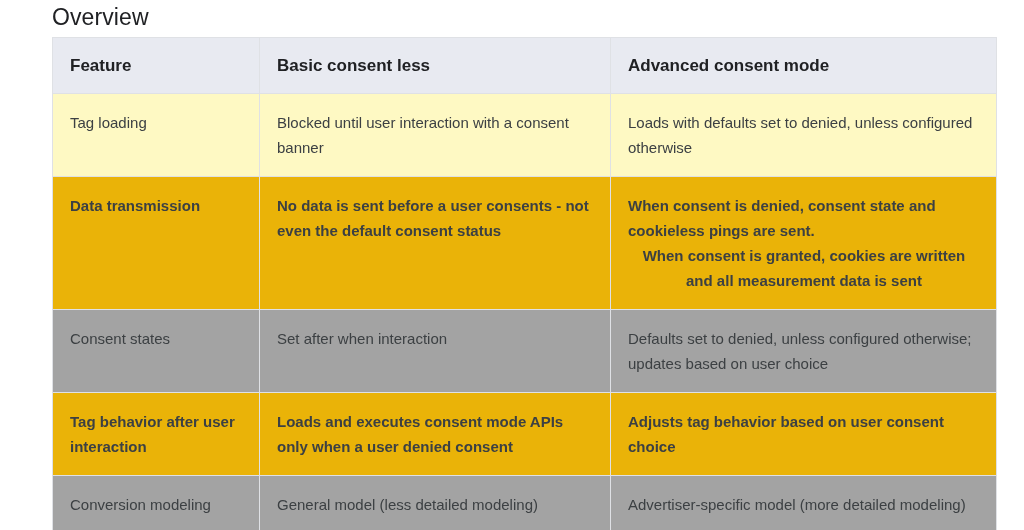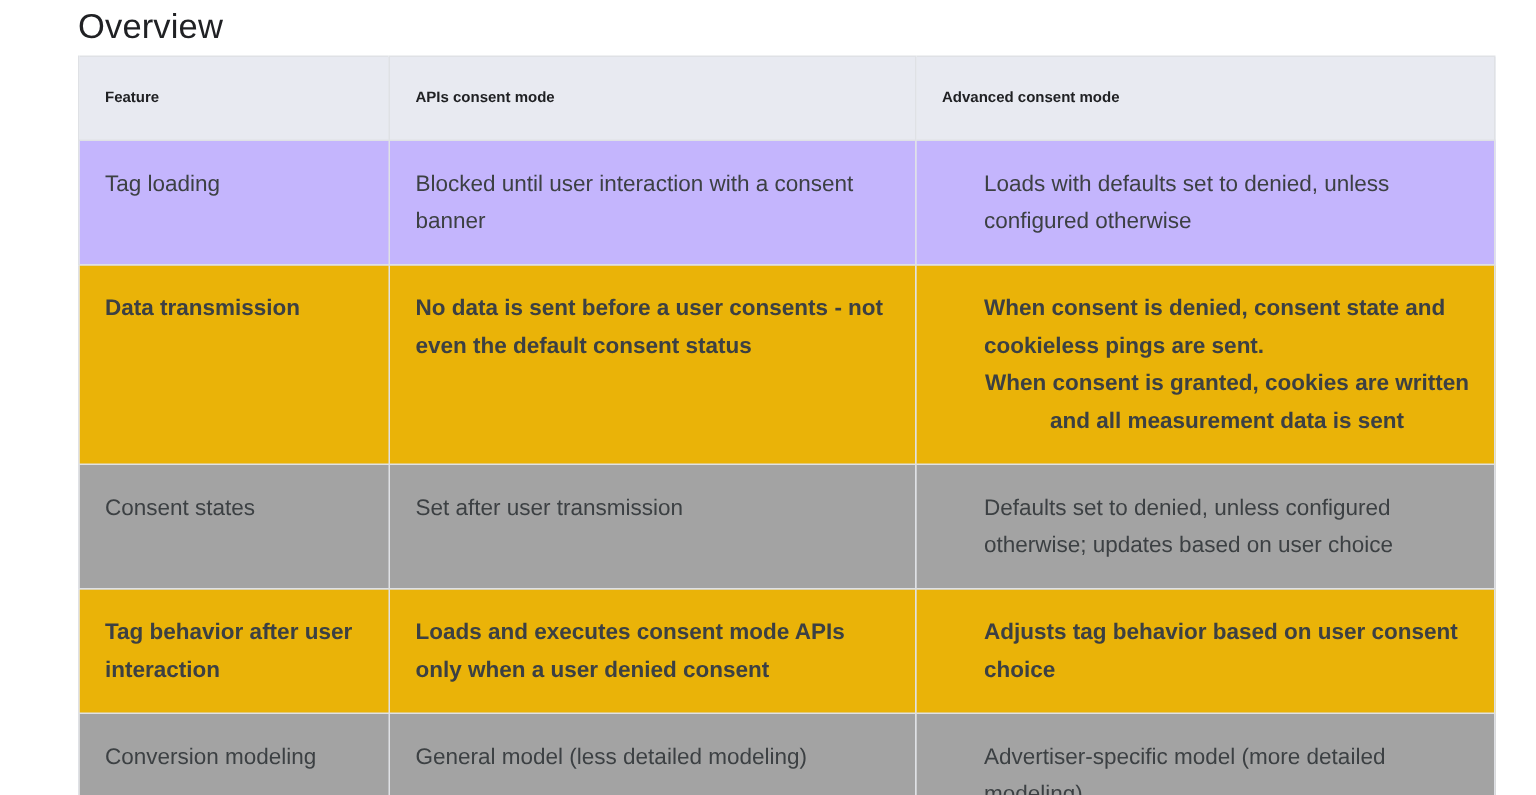--- a/index.html
+++ b/index.html
@@ -66,55 +66,55 @@
     font-size: 15px;
     line-height: 25px;
     color: #3c4043;
     word-wrap: break-word;
   }
 
   table.overview-table thead th {
     background: #e8eaf1;
     font-weight: 700;
     color: #202124;
-    font-size: 10px;
+    font-size: 17px;
     height: 52px;
     box-sizing: border-box;
     padding-top: 15px;
     padding-bottom: 15px;
     border-bottom: 1px solid #dfe1e5;
   }
 
-  table.overview-table tbody tr.row-tint-strong td { background: #c4b5fd; }
+  table.overview-table tbody tr.row-tint-strong td { background: #fef9c3; }
   table.overview-table tbody tr.row-tint-light  td { background: #a3a3a3; }
   table.overview-table tbody tr.row-plain       td { background: #eab308; font-weight: bold; }
 
   table.overview-table tbody tr:last-child td { border-bottom: 0; }
 
-  .cell-line { display: block; margin-left: 28px; }
+  .cell-line { display: block; }
   .cell-line + .cell-line { margin-top: 0; text-align: center; }
 </style>
 </head>
 <body>
 
 <div class="page">
 
   <h1 class="page-title">Overview</h1>
 
   <div class="table-wrap">
     <table class="overview-table">
       <colgroup>
         <col class="col-feature">
         <col class="col-basic">
         <col class="col-advanced">
       </colgroup>
       <thead>
         <tr>
           <th>Feature</th>
-          <th>APIs consent mode</th>
+          <th>Basic consent less</th>
           <th>Advanced consent mode</th>
         </tr>
       </thead>
       <tbody id="table-body">
           <tr class="row-tint-strong">
             <td>Tag loading</td>
             <td>Blocked until user interaction with a consent banner</td>
             <td>
               <span class="cell-line">Loads with defaults set to denied, unless configured otherwise</span>
             </td>
@@ -122,21 +122,21 @@
           <tr class="row-plain">
             <td>Data transmission</td>
             <td>No data is sent before a user consents - not even the default consent status</td>
             <td>
               <span class="cell-line">When consent is denied, consent state and cookieless pings are sent.</span>
               <span class="cell-line">When consent is granted, cookies are written and all measurement data is sent</span>
             </td>
           </tr>
           <tr class="row-tint-light">
             <td>Consent states</td>
-            <td>Set after user transmission</td>
+            <td>Set after when interaction</td>
             <td>
               <span class="cell-line">Defaults set to denied, unless configured otherwise; updates based on user choice</span>
             </td>
           </tr>
           <tr class="row-plain">
             <td>Tag behavior after user interaction</td>
             <td>Loads and executes consent mode APIs only when a user denied consent</td>
             <td>
               <span class="cell-line">Adjusts tag behavior based on user consent choice</span>
             </td>

